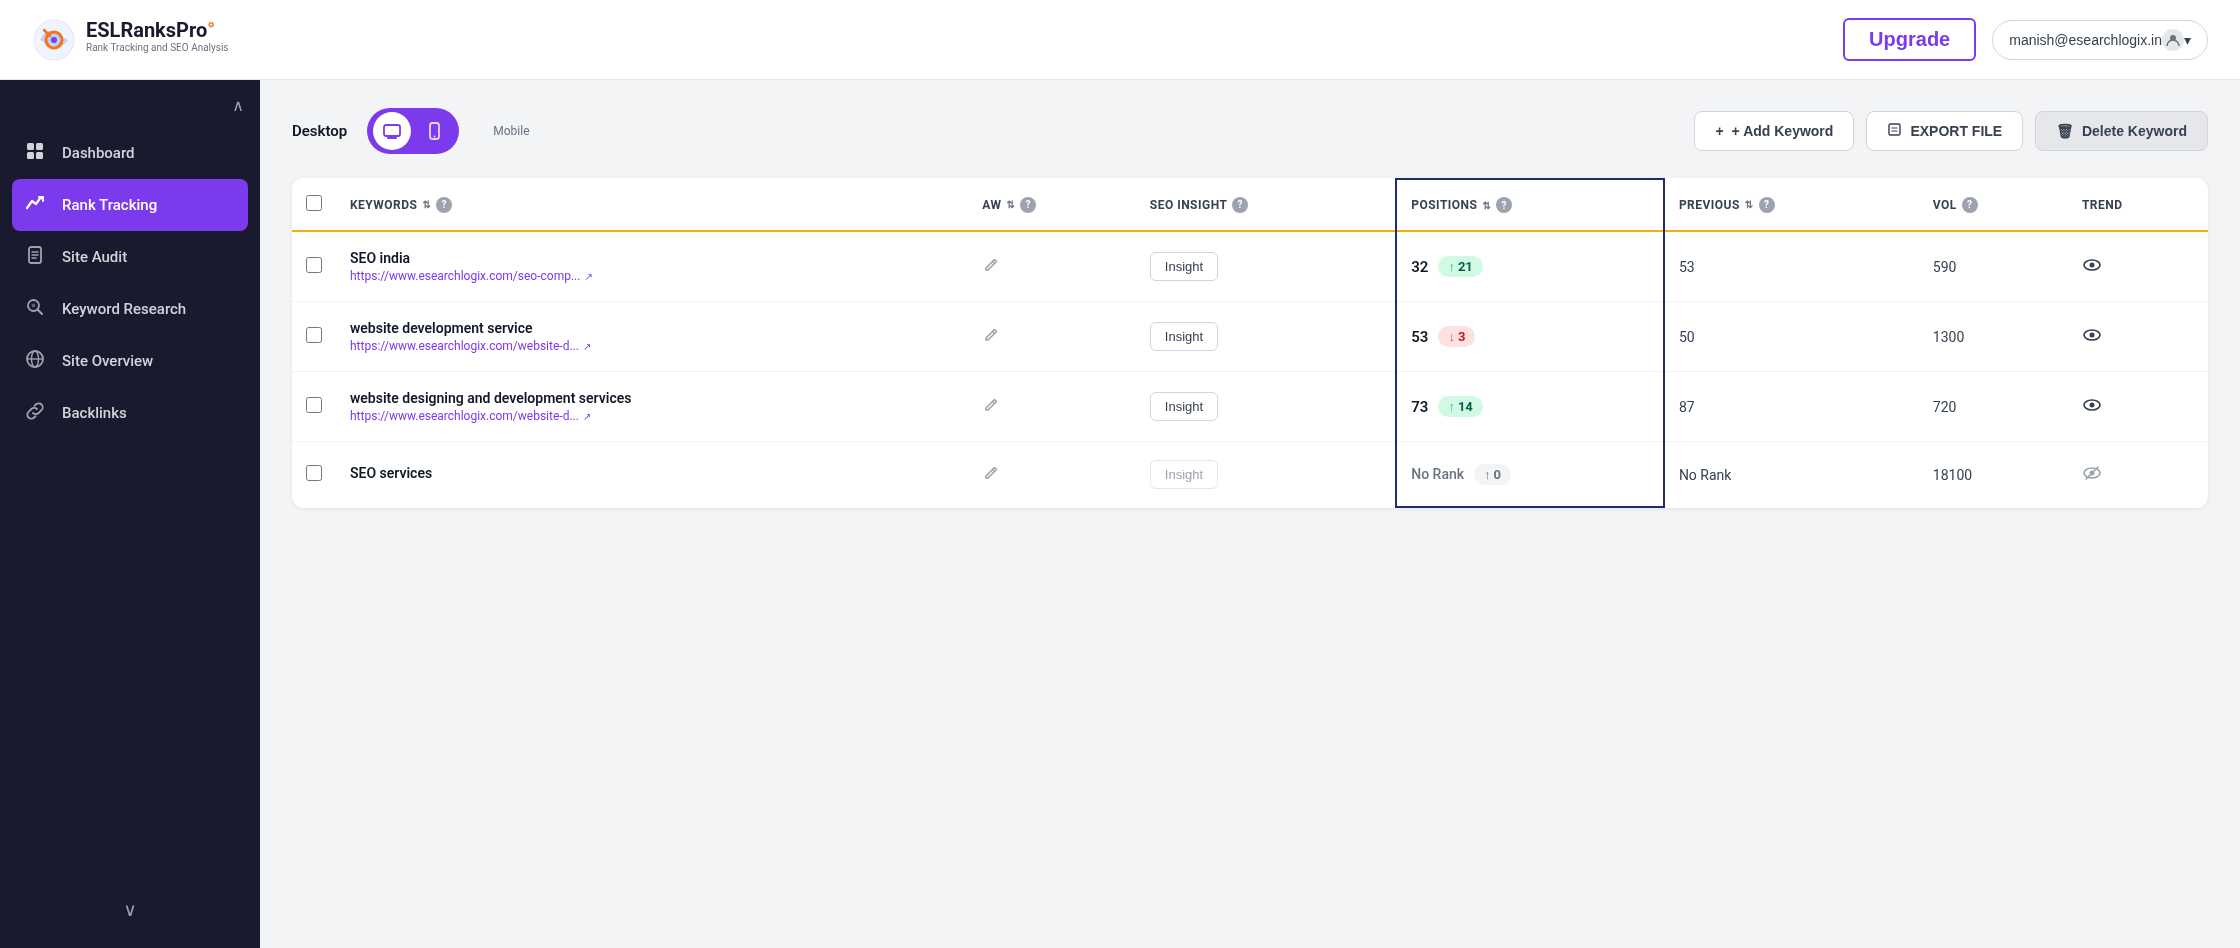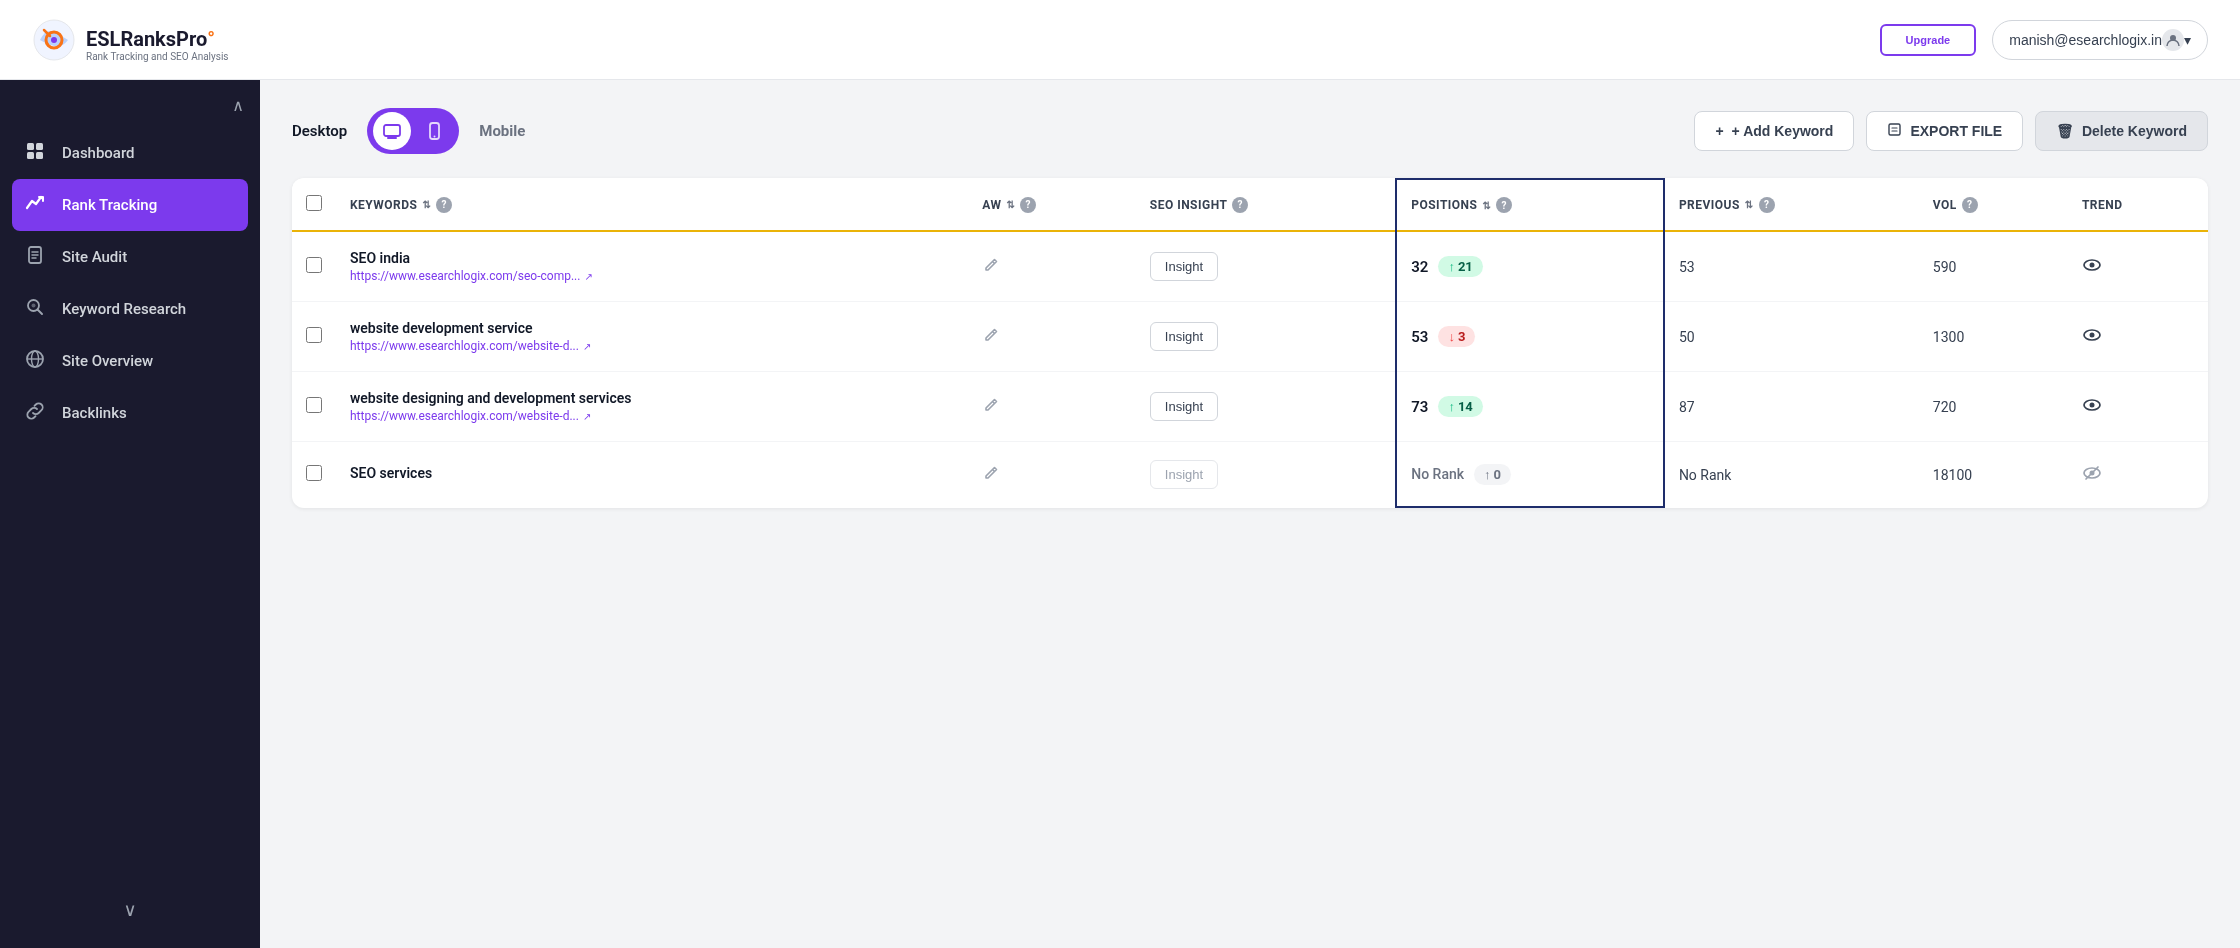--- a/index.html
+++ b/index.html
@@ -12,21 +12,21 @@
       align-items: center;
       justify-content: space-between;
       padding: 0 32px;
       height: 80px;
       border-bottom: 1px solid #e5e7eb;
       flex-shrink: 0;
       z-index: 10;
     }
     .logo-area {
       display: flex;
-      align-items: flex-end;
+      align-items: flex-start;
       gap: 10px;
     }
     .logo-icon {
       width: 44px;
       height: 44px;
     }
     .logo-text-area {
       display: flex;
       flex-direction: column;
     }
@@ -44,21 +44,21 @@
       display: flex;
       align-items: center;
       gap: 16px;
     }
     .upgrade-btn {
       border: 2px solid #7c3aed;
       color: #7c3aed;
       background: transparent;
       padding: 8px 24px;
       border-radius: 6px;
-      font-size: 11px;
+      font-size: 20px;
       font-weight: 600;
       cursor: pointer;
       text-align: center;
     }
     .user-btn {
       border: 1.5px solid #d1d5db;
       background: transparent;
       padding: 8px 16px;
       border-radius: 24px;
       font-size: 14px;
@@ -189,24 +189,24 @@
     }
     .toggle-btn.selected {
       background: #fff;
       color: #7c3aed;
     }
     .toggle-btn.unselected {
       background: transparent;
       color: rgba(255,255,255,0.7);
     }
     .mobile-label {
-      font-size: 15px;
-      font-weight: 700;
+      font-size: 12px;
+      font-weight: 400;
       color: #6b7280;
-      margin-left: 0;
+      margin-left: 14px;
     }
     .action-buttons {
       display: flex;
       gap: 12px;
     }
     .action-btn {
       display: flex;
       align-items: center;
       gap: 8px;
       padding: 10px 20px;

